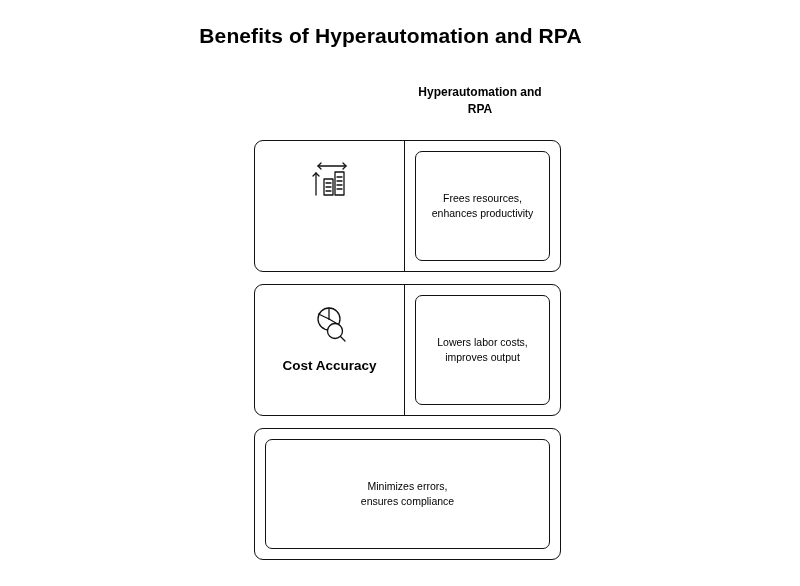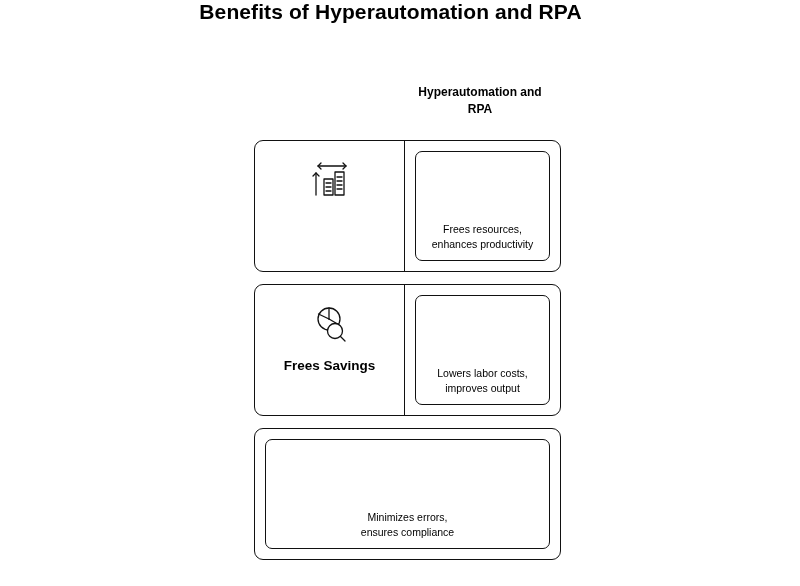--- a/index.html
+++ b/index.html
@@ -11,21 +11,21 @@
     height: 586px;
     background: #ffffff;
     font-family: "Liberation Sans", sans-serif;
     color: #000000;
     position: relative;
     overflow: hidden;
   }
 
   .page-title {
     position: absolute;
-    top: 0;
+    top: 24px;
     left: 0;
     width: 781px;
     text-align: center;
     font-size: 21px;
     font-weight: bold;
     letter-spacing: 0.1px;
   }
 
   .column-header {
     position: absolute;
@@ -95,21 +95,21 @@
     box-sizing: border-box;
   }
 
   .cell-box {
     border: 1.3px solid #111111;
     border-radius: 7px;
     box-sizing: border-box;
     width: 100%;
     height: 100%;
     display: flex;
-    align-items: flex-end;
+    align-items: center;
     justify-content: center;
     padding: 8px 14px;
   }
 
   .cell-text {
     font-size: 10.5px;
     line-height: 15px;
     text-align: center;
     max-width: 120px;
   }
@@ -162,21 +162,21 @@
           <g fill="none" stroke="#111111" stroke-width="1.3" stroke-linecap="round" stroke-linejoin="round">
             <circle cx="27" cy="18" r="11"></circle>
             <line x1="27" y1="18" x2="27" y2="7"></line>
             <line x1="27" y1="18" x2="36.5" y2="23.5"></line>
             <line x1="27" y1="18" x2="16.5" y2="13"></line>
             <circle cx="33" cy="30" r="7.5" fill="#ffffff"></circle>
             <line x1="38.5" y1="35.5" x2="43" y2="40"></line>
           </g>
         </svg>
       </div>
-      <div class="row-label">Frees Savings</div>
+      <div class="row-label">Cost Accuracy</div>
     </div>
     <div class="row-right">
       <div class="cell-box">
         <div class="cell-text">Lowers labor costs, improves output</div>
       </div>
     </div>
   </div>
 
   <div class="row">
     <div class="row-right">

